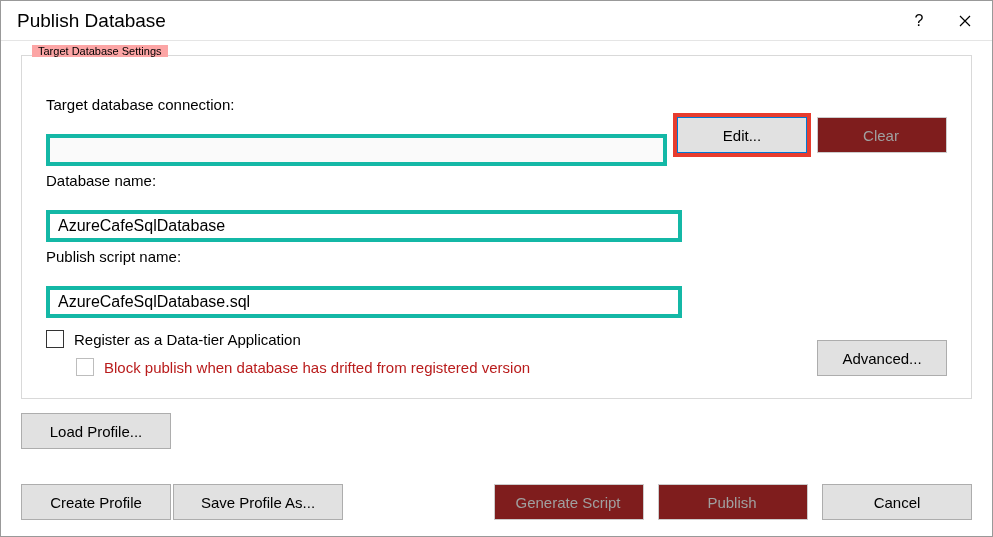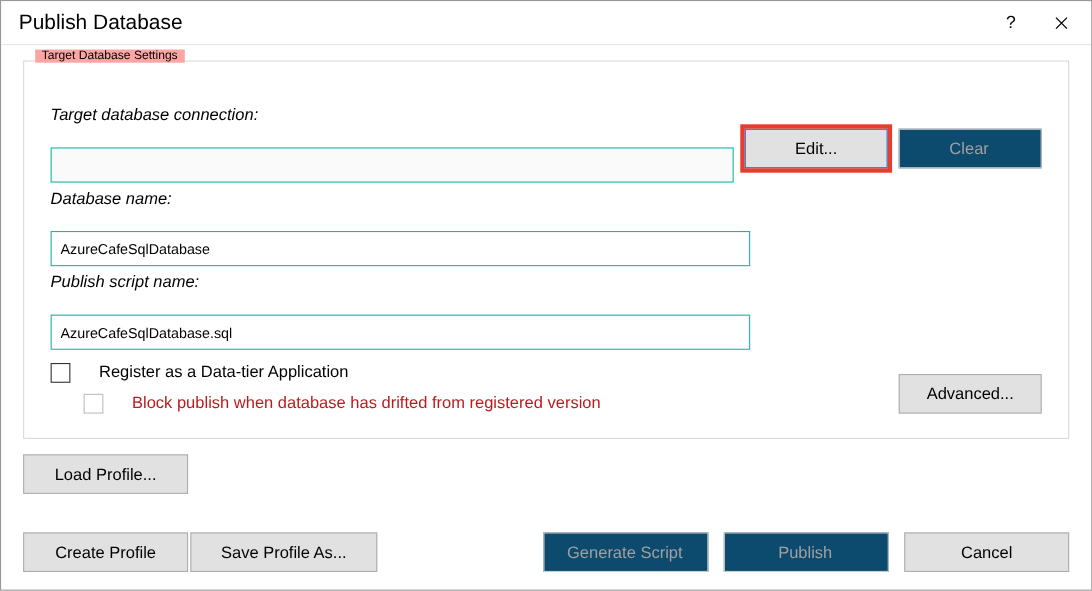--- a/index.html
+++ b/index.html
@@ -36,50 +36,50 @@
 .content {
   flex: 1;
   padding: 14px 20px 16px 20px;
   display:flex; flex-direction: column;
 }
 
 .groupbox { border:1px solid #d9d9d9; position:relative; padding:34px 24px 22px 24px; }
 .groupbox .legend { position:absolute; top:-11px; left:10px; background:#fca5a5; padding:0 6px; font-size:11px; }
 
 .row { display:flex; align-items:center; gap:12px; }
-.label { font-size:15px; margin-top:6px; margin-bottom:4px;font-style:italic; }
+.label { font-size:15px; margin-top:6px; margin-bottom:4px; }
 
 .textinput {
   height:32px;
-  border:1px solid #14b8a6;
+  border:4px solid #14b8a6;
   padding: 4px 8px;
-  font-size:13px;
+  font-size:16px;
   font-family: inherit;
   background:#fff;
   width:100%;
   margin-top:17px;
 }
 .textinput.readonly { background:#fafafa; color:#666; }
 
 .winbtn {
   height:32px;
   min-width:120px;
   padding:0 12px;
   border:1px solid #adadad;
   background:#e1e1e1;
   font-family: inherit;
   font-size:15px;
   display:inline-flex; align-items:center; justify-content:center;
   color:#000;
 }
-.winbtn.disabled { color:#a0a0a0; border-color:#ccc; background:#0c4a6e;padding-left:10px; }
+.winbtn.disabled { color:#a0a0a0; border-color:#ccc; background:#7f1d1d;padding-left:10px; }
 .winbtn.primary { border:1px solid #0078d4; }
 .highlight-red { outline:4px solid #e73c2e; outline-offset:0; }
 
-.checkbox { display:flex; gap:26px; }
+.checkbox { display:flex; align-items:center; gap:10px; }
 .checkbox .box {
   width:18px; height:18px; border:1px solid #333; background:#fff;
 }
 .checkbox.disabled .box { border-color:#bdbdbd; }
 .checkbox.disabled .lbl { color:#b91c1c; }
 
 .connection-row { display:flex; gap:10px; align-items:stretch; }
 .connection-row .textinput { flex:1; }
 .connection-row .winbtn { min-width:130px; height:36px; }
 

